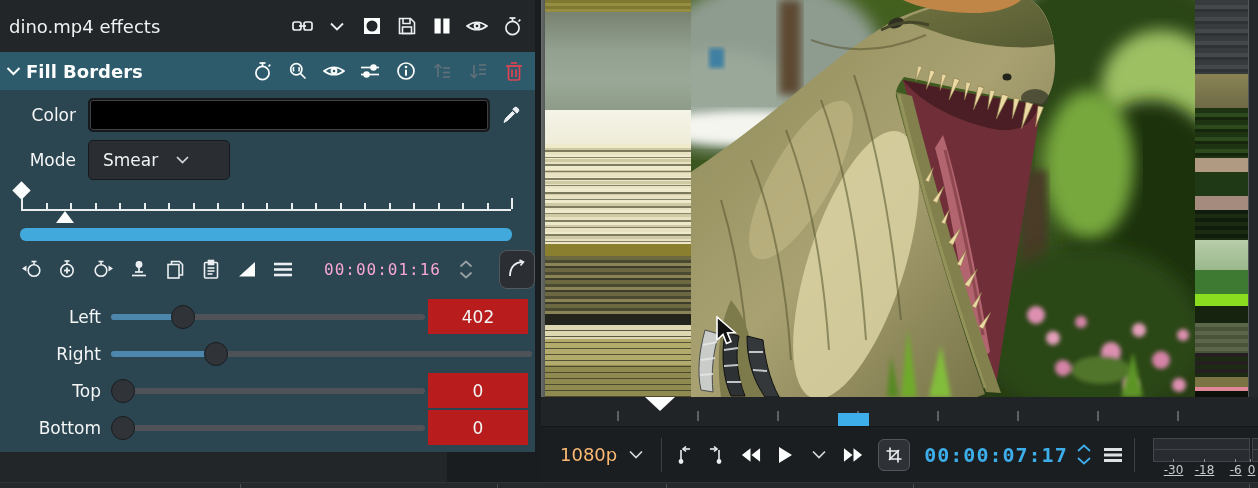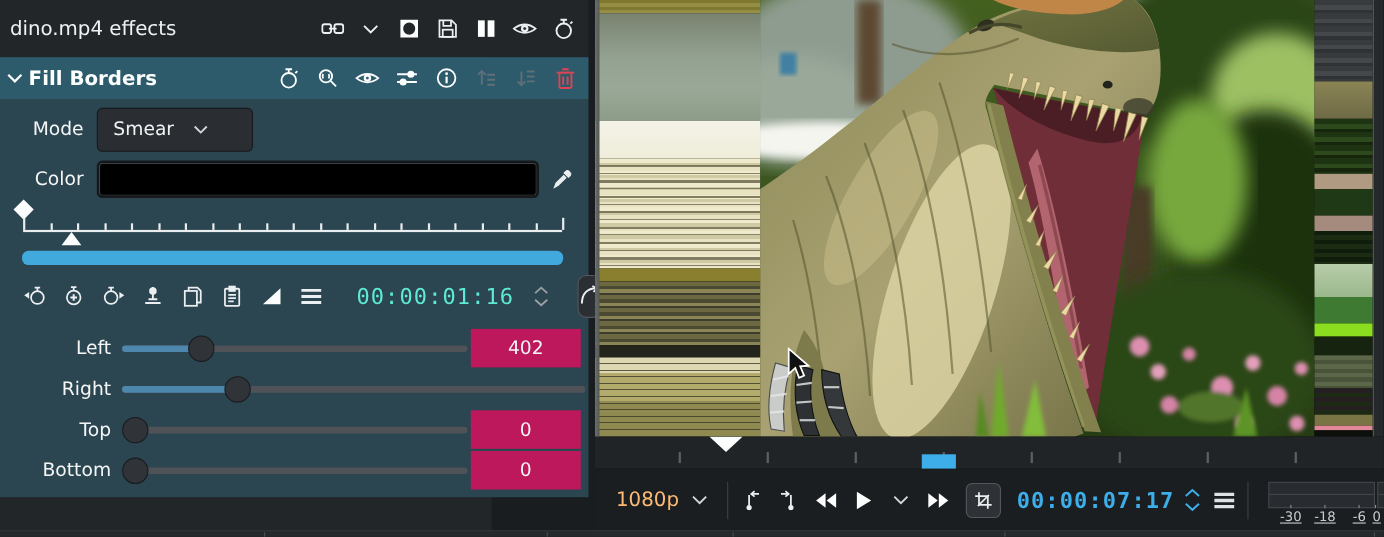--- a/index.html
+++ b/index.html
@@ -39,32 +39,32 @@
   .kf-ruler{position:relative;height:44px;margin-top:2px;}
   .kf-diamond{position:absolute;left:15px;top:2px;width:13px;height:13px;background:#fcfdfd;transform:rotate(45deg);}
   .kf-line{position:absolute;left:21px;top:27px;width:490px;height:2px;background:#e9edee;}
   .kf-tick{position:absolute;top:21px;width:2px;height:6px;background:#e9edee;}
   .kf-tick.tall{top:16px;height:11px;}
   .kf-playhead{position:absolute;left:56px;top:29px;width:0;height:0;
     border-left:9px solid transparent;border-right:9px solid transparent;border-bottom:12px solid #fcfdfd;}
   .zone-bar{margin:2px 23px 0 20px;height:13px;border-radius:6px;background:#42a9dc;}
 
   .kf-toolbar{display:flex;align-items:center;margin-top:9px;height:38px;padding-left:20px;gap:14px;}
-  .kf-timecode{font-size:20px;color:#5eead4;letter-spacing:1px;margin-left:16px;}
+  .kf-timecode{font-size:16px;color:#f9a8d4;letter-spacing:1px;margin-left:16px;}
   .spinner{display:flex;flex-direction:column;gap:3px;margin-left:4px;}
   .curve-btn{margin-left:12px;width:38px;height:37px;background:#2b2f33;border:1px solid #53585c;border-radius:8px;
     display:flex;align-items:center;justify-content:center;}
 
   .params{margin-top:10px;}
   .param-row{height:37px;display:flex;align-items:center;padding-left:25px;}
   .slider{position:relative;flex:1;height:24px;margin-left:10px;margin-right:3px;}
   .slider .track{position:absolute;left:0;right:0;top:9px;height:6px;border-radius:3px;background:#4f5357;}
   .slider .fill{position:absolute;left:0;top:9px;height:6px;border-radius:3px 0 0 3px;background:#4d87ad;}
   .slider .handle{position:absolute;top:0;width:24px;height:24px;border-radius:50%;background:#303439;border:1px solid #191c1e;box-sizing:border-box;}
-  .value-box{width:100px;height:35px;margin:1px 7px 1px 0;background:#be185d;display:flex;align-items:center;justify-content:center;
+  .value-box{width:100px;height:35px;margin:1px 7px 1px 0;background:#b91c1c;display:flex;align-items:center;justify-content:center;
     font-size:17px;color:#f4f6f6;flex:0 0 auto;}
 
   
   .bottom-strip{position:absolute;left:0;top:482px;width:1258px;height:6px;background:#26292c;border-top:1px solid #303438;}
   .bs-tick{position:absolute;top:1px;width:1px;height:4px;background:#4a4e53;}
 
   
   .monitor{position:absolute;left:541px;top:0;width:717px;height:482px;background:#1b1e21;}
   .video{position:absolute;left:0;top:0;width:717px;height:397px;background:#0c0f0a;overflow:hidden;}
   .band{position:absolute;top:0;height:397px;display:flex;flex-direction:column;}
@@ -280,39 +280,39 @@
               <line x1="7" y1="8.5" x2="7" y2="16"></line>
               <line x1="11" y1="8.5" x2="11" y2="16"></line>
             </g>
           </svg>
       </div>
     </div>
   </div>
 
   <div class="effect-body">
 
-    <div class="row mode-row">
-      <div class="param-label">Mode</div>
-      <div class="mode-select">
-        <span class="sel-text">Smear</span>
-        <svg width="13" height="8" viewBox="0 0 13 8">
-            <polyline points="1,1 6.5,6.5 12,1" fill="none" stroke="#d6d9da" stroke-width="1.7"></polyline>
-          </svg>
-      </div>
-    </div>
-
     <div class="row color-row">
       <div class="param-label">Color</div>
       <div class="color-swatch"></div>
       <div class="icon-btn picker-btn">
         <svg width="18" height="18" viewBox="0 0 18 18">
             <g stroke="#eceff1" fill="#eceff1">
               <path d="M2,16.5 L3.5,12.5 L10.5,5.5 L12.5,7.5 L5.5,14.5 Z" stroke-width="1"></path>
               <path d="M10.8,3.2 L14.8,7.2 L16.2,5.8 a2.2,2.2 0 0,0 -0.1,-3.1 L15.4,1.9 a2.2,2.2 0 0,0 -3.1,-0.1 Z" stroke-width="1"></path>
             </g>
+          </svg>
+      </div>
+    </div>
+
+    <div class="row mode-row">
+      <div class="param-label">Mode</div>
+      <div class="mode-select">
+        <span class="sel-text">Smear</span>
+        <svg width="13" height="8" viewBox="0 0 13 8">
+            <polyline points="1,1 6.5,6.5 12,1" fill="none" stroke="#d6d9da" stroke-width="1.7"></polyline>
           </svg>
       </div>
     </div>
 
     <div class="kf-ruler">
       <div class="kf-diamond"></div>
       <div class="kf-line"></div>
       <div class="kf-playhead"></div>
     <div class="kf-tick tall" style="left: 21px;"></div>
         <div class="kf-tick" style="left: 45.5px;"></div>

